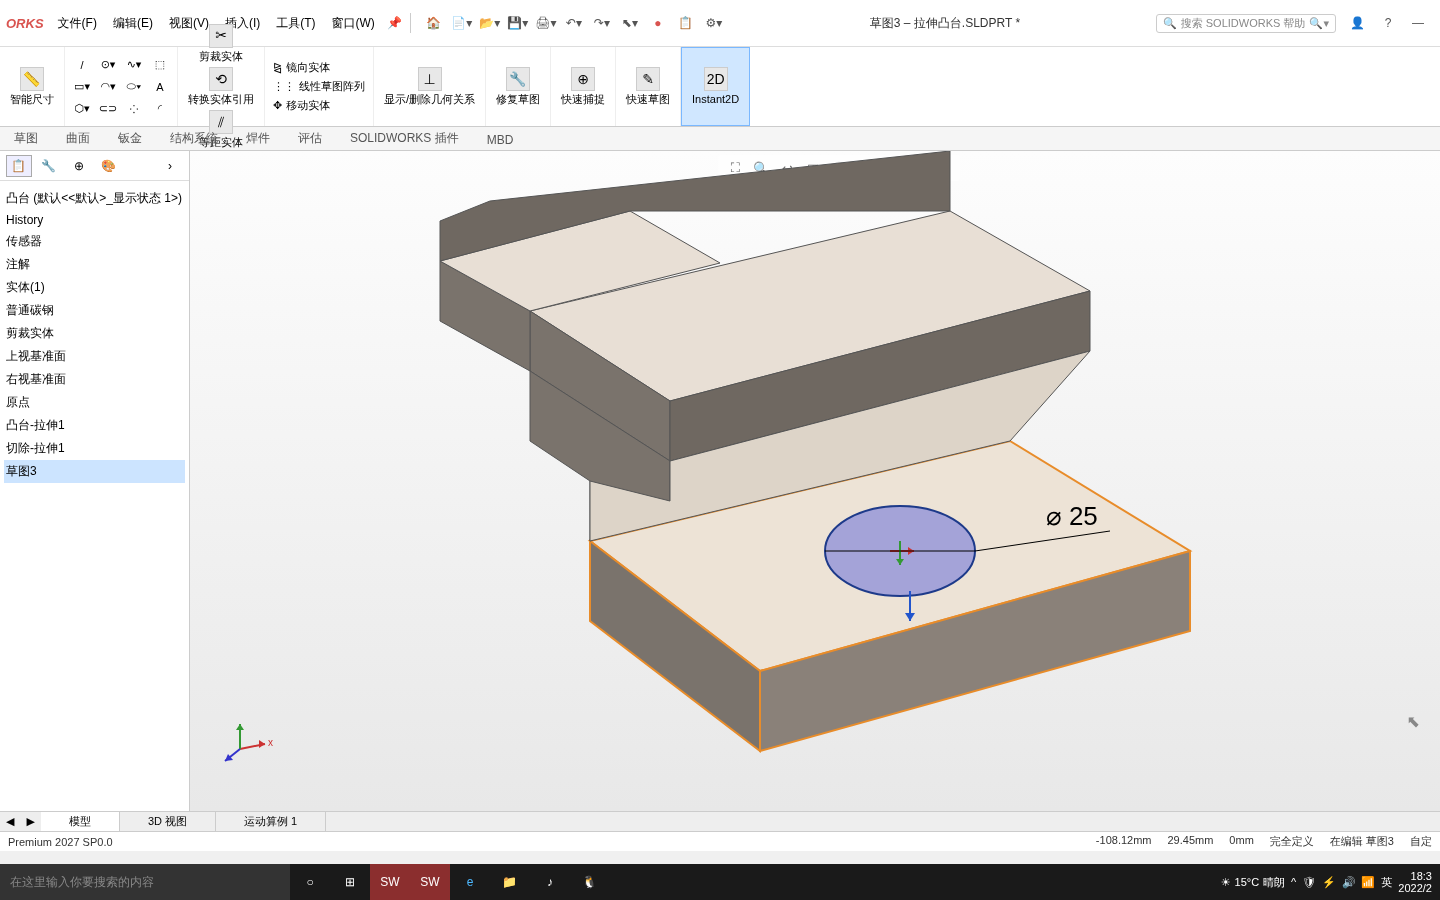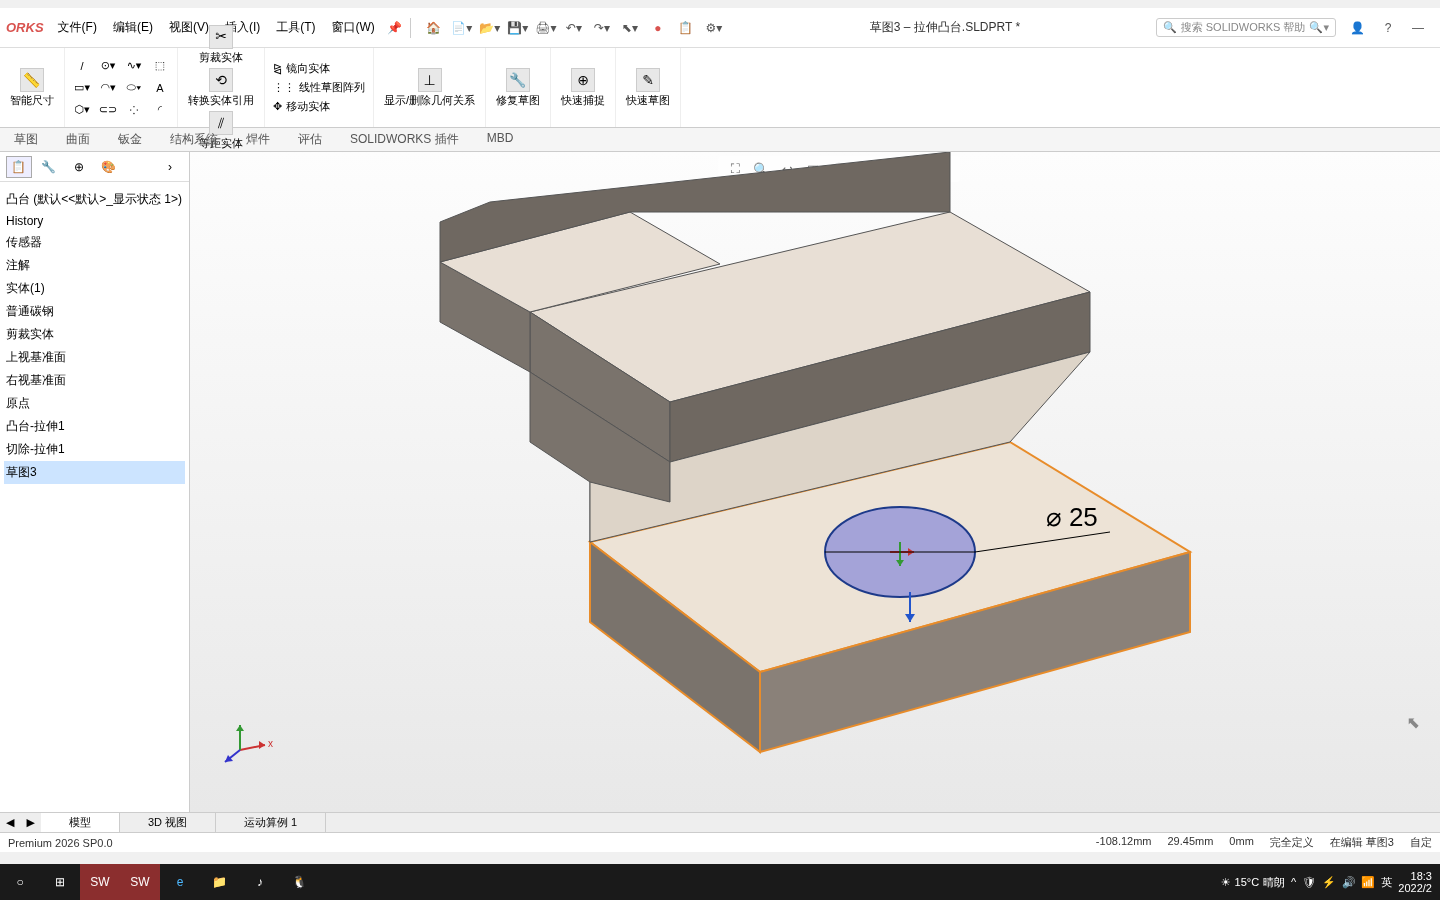--- a/index.html
+++ b/index.html
@@ -1,19 +1,19 @@
 <!DOCTYPE html>
 <html><head>
 <meta charset="utf-8">
 <style>
 * { margin: 0; padding: 0; box-sizing: border-box; font-family: "Microsoft YaHei", Arial, sans-serif; }
 body { width: 1440px; height: 900px; overflow: hidden; background: #f0f0f0; position: relative; }
 
 
-.menubar { height: 40px; background: #fff; display: flex; align-items: center; border-bottom: 1px solid #ddd; font-size: 12px; margin-top: 8px; }
+.menubar { height: 47px; background: #fff; display: flex; align-items: center; border-bottom: 1px solid #ddd; font-size: 12px; }
 .logo { color: #d9534f; font-weight: bold; font-style: italic; padding: 0 6px; font-size: 13px; }
 .menu-item { padding: 0 8px; cursor: pointer; }
 .toolbar-icons { display: flex; align-items: center; gap: 4px; padding: 0 8px; }
 .tb-icon { width: 24px; height: 24px; display: flex; align-items: center; justify-content: center; cursor: pointer; color: #555; }
 .tb-sep { width: 1px; height: 20px; background: #ccc; margin: 0 3px; }
 .doc-title { margin-left: auto; margin-right: auto; font-size: 12px; color: #333; }
 .search-box { display: flex; align-items: center; border: 1px solid #ccc; border-radius: 3px; padding: 1px 6px; font-size: 11px; color: #888; width: 180px; }
 .right-icons { display: flex; align-items: center; gap: 6px; padding: 0 10px; }
 
 
@@ -21,21 +21,21 @@
 .ribbon-group { display: flex; flex-direction: column; justify-content: center; align-items: center; padding: 2px 6px; border-right: 1px solid #eee; }
 .ribbon-btn { display: flex; flex-direction: column; align-items: center; justify-content: center; cursor: pointer; padding: 2px 4px; text-align: center; line-height: 1.2; }
 .ribbon-icon { width: 24px; height: 24px; background: #e8e8e8; border: 1px solid #ccc; margin-bottom: 2px; display: flex; align-items: center; justify-content: center; font-size: 14px; }
 .ribbon-small-row { display: flex; gap: 4px; }
 .ribbon-small { width: 22px; height: 20px; display: flex; align-items: center; justify-content: center; cursor: pointer; }
 .ribbon-list { display: flex; flex-direction: column; gap: 2px; font-size: 11px; }
 .ribbon-list-item { display: flex; align-items: center; gap: 4px; cursor: pointer; padding: 1px 2px; }
 .ribbon-active { background: #d0e7ff; border: 1px solid #7ab8ff; }
 
 
-.tabs { height: 24px; background: #f5f5f5; display: flex; align-items: flex-start; font-size: 12px; border-bottom: 1px solid #ccc; }
+.tabs { height: 24px; background: #f5f5f5; display: flex; align-items: flex-end; font-size: 12px; border-bottom: 1px solid #ccc; }
 .tab { padding: 3px 14px; cursor: pointer; color: #555; }
 
 
 .main { display: flex; height: 660px; position: relative; }
 .sidebar { width: 190px; background: #fff; border-right: 1px solid #ccc; display: flex; flex-direction: column; font-size: 12px; }
 .sidebar-tabs { height: 30px; display: flex; align-items: center; gap: 4px; padding: 0 6px; border-bottom: 1px solid #ddd; }
 .sidebar-tab { width: 26px; height: 22px; display: flex; align-items: center; justify-content: center; cursor: pointer; border: 1px solid transparent; }
 .sidebar-tab.active { border: 1px solid #aaa; background: #eef; }
 .tree { padding: 6px 4px; overflow-y: auto; flex: 1; }
 .tree-item { padding: 3px 2px; cursor: pointer; display: flex; align-items: center; gap: 3px; }
@@ -180,20 +180,26 @@
       <div class="ribbon-icon">⊕</div>
       <span>快速捕捉</span>
     </div>
   </div>
   <div class="ribbon-group">
     <div class="ribbon-btn">
       <div class="ribbon-icon">✎</div>
       <span>快速草图</span>
     </div>
   </div>
+  <div class="ribbon-group ribbon-active">
+    <div class="ribbon-btn">
+      <div class="ribbon-icon">2D</div>
+      <span>Instant2D</span>
+    </div>
+  </div>
 </div>
 
 <div class="tabs">
   <div class="tab">草图</div>
   <div class="tab">曲面</div>
   <div class="tab">钣金</div>
   <div class="tab">结构系统</div>
   <div class="tab">焊件</div>
   <div class="tab">评估</div>
   <div class="tab">SOLIDWORKS 插件</div>
@@ -299,32 +305,35 @@
 
 <div class="bottom-tabs">
   <span style="padding:0 6px">◀</span>
   <span style="padding:0 6px">▶</span>
   <div class="btab active">模型</div>
   <div class="btab">3D 视图</div>
   <div class="btab">运动算例 1</div>
 </div>
 
 <div class="statusbar">
-  <span>Premium 2026 SP0.0</span>
+  <span>Premium 2027 SP0.0</span>
   <div class="status-right">
     <span>-108.12mm</span>
     <span>29.45mm</span>
     <span>0mm</span>
     <span>完全定义</span>
     <span>在编辑 草图3</span>
     <span>自定</span>
   </div>
 </div>
 
 <div class="taskbar">
+  <div class="tb-search">
+    <span>在这里输入你要搜索的内容</span>
+  </div>
   <div class="tb-item">○</div>
   <div class="tb-item">⊞</div>
   <div class="tb-item" style="background:#8b2e2e">SW</div>
   <div class="tb-item" style="background:#8b2e2e">SW</div>
   <div class="tb-item" style="color:#4db8ff">e</div>
   <div class="tb-item">📁</div>
   <div class="tb-item">♪</div>
   <div class="tb-item" style="color:#4db8ff">🐧</div>
   <div class="tb-right">
     <div class="weather">

